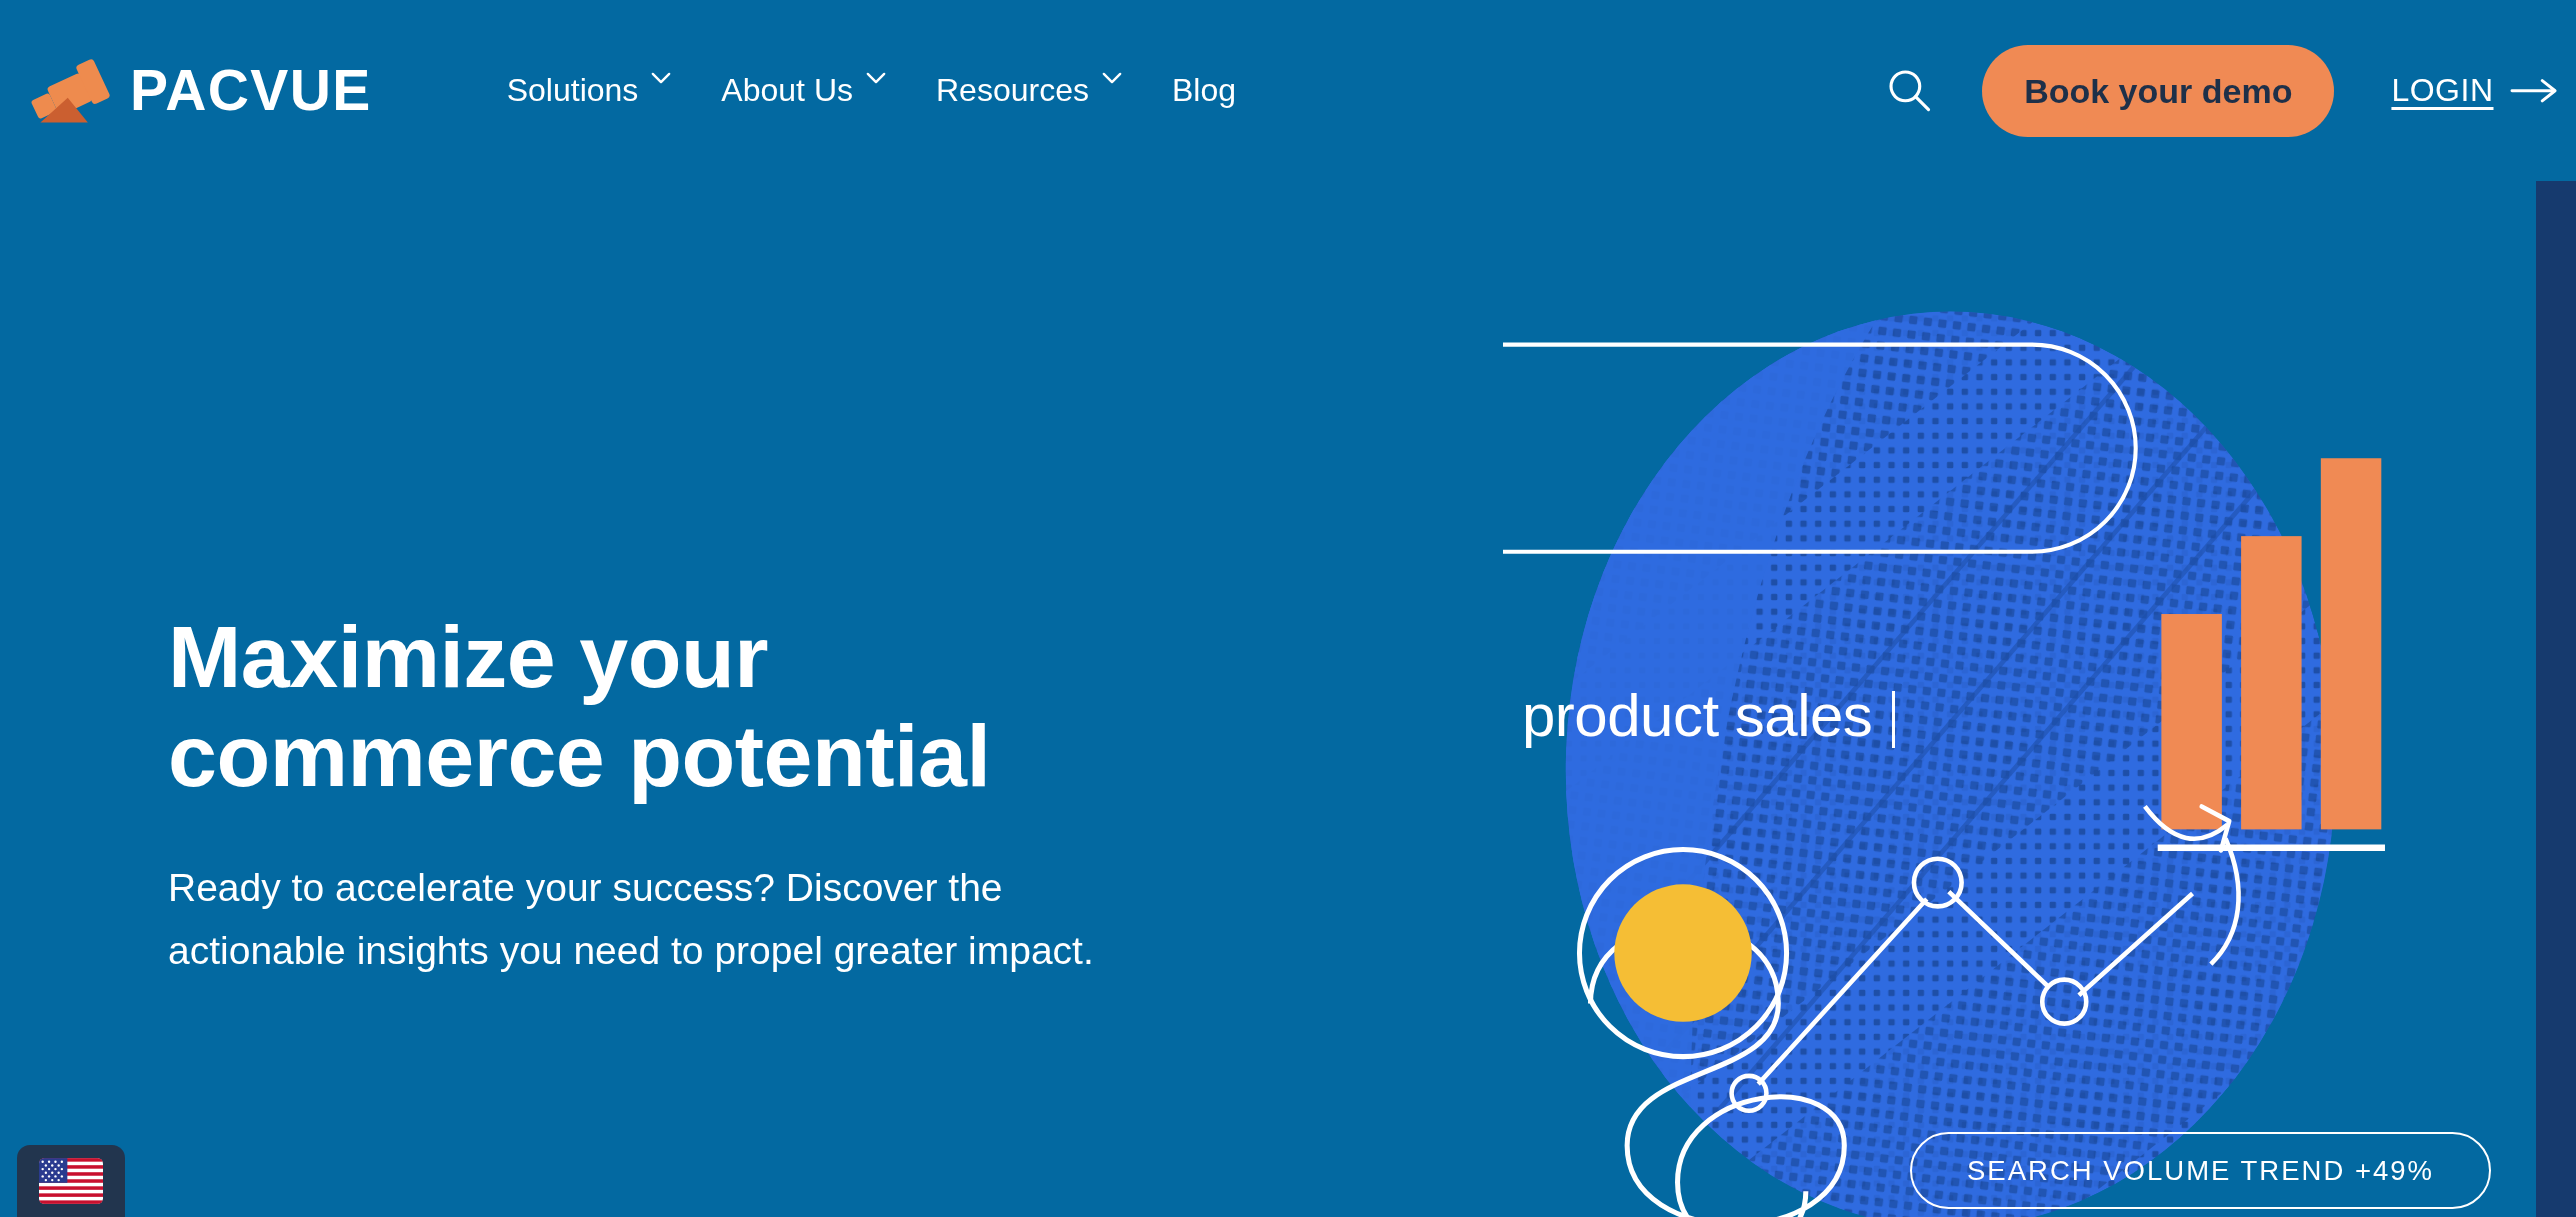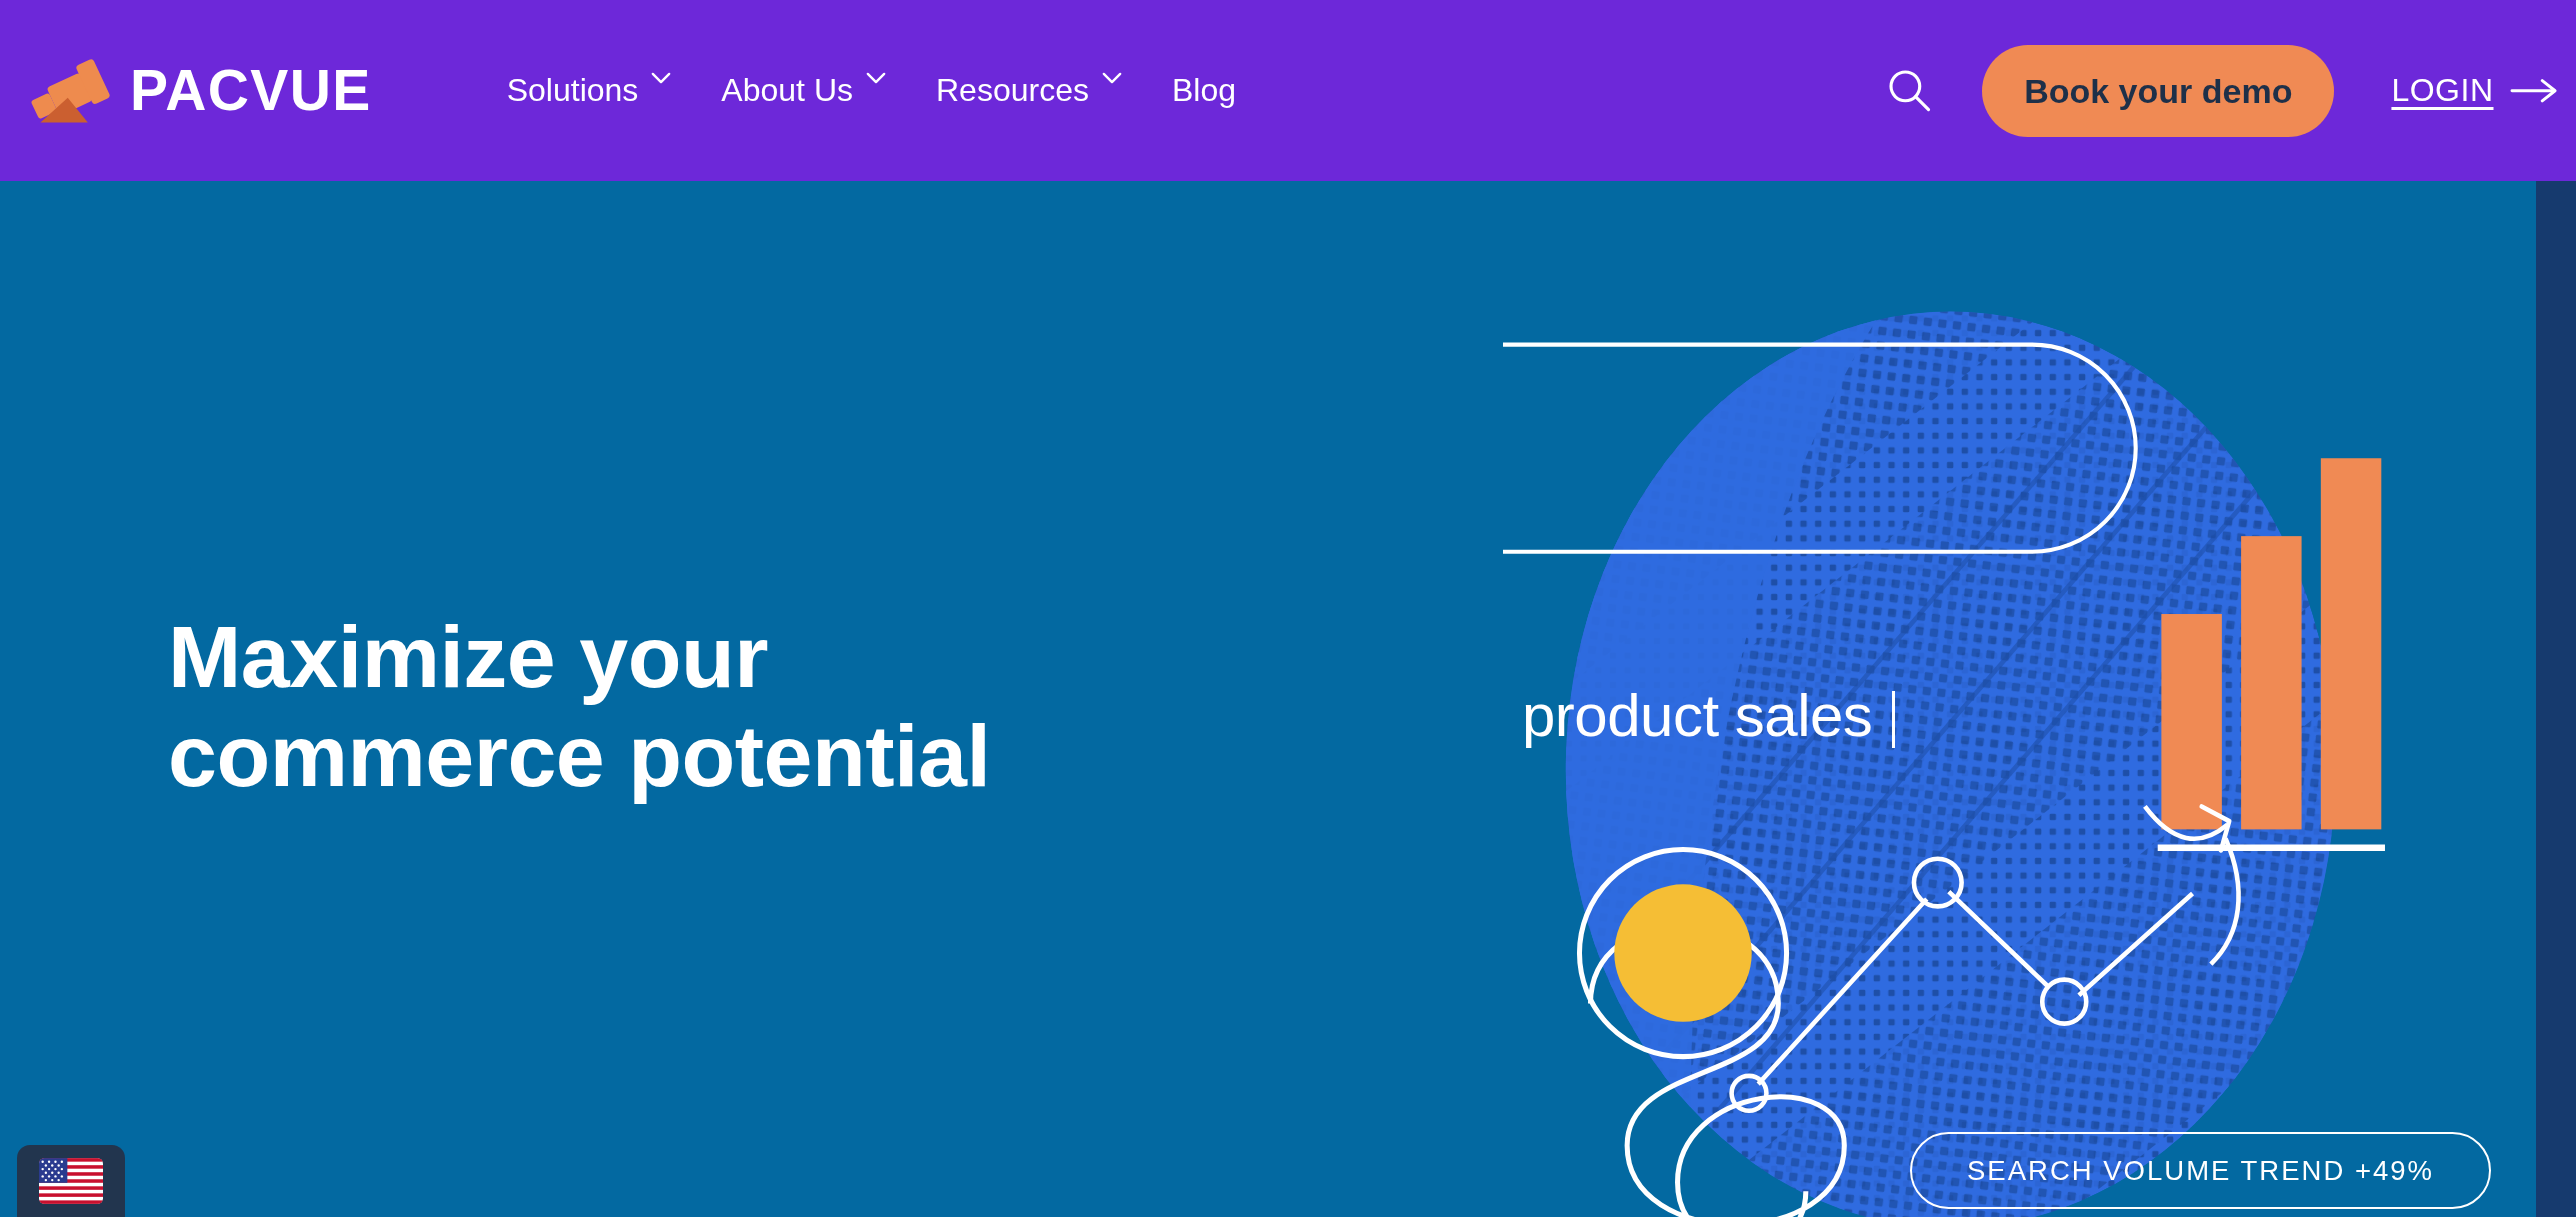--- a/index.html
+++ b/index.html
@@ -18,21 +18,21 @@
     height: 1217px;
     overflow: hidden;
   }
 
   
   .header {
     position: absolute;
     top: 0; left: 0;
     width: 2576px;
     height: 181px;
-    background: #6d28d9;
+    background: #0369a1;
     display: flex;
     align-items: center;
     z-index: 40;
   }
 
   .logo-wrap {
     display: flex;
     align-items: center;
     margin-left: 31px;
     gap: 20px;
@@ -273,20 +273,21 @@
     </div>
   </header>
 
   <section class="hero">
 
     <div class="hero-copy">
       <h1 class="hero-title">
         <span>Maximize your</span><br>
         <span>commerce potential</span>
       </h1>
+      <p class="hero-sub">Ready to accelerate your success? Discover the actionable insights you need to propel greater impact.</p>
     </div>
 
     <div class="illo">
       <svg viewBox="0 0 1170 1148">
         <defs>
           <pattern id="halftone" width="16" height="16" patternUnits="userSpaceOnUse">
             <rect width="16" height="16" fill="#2F6BE0"></rect>
             <rect x="4" y="4" width="7" height="7" rx="1.4" fill="#1E4FA8"></rect>
           </pattern>
           <pattern id="halftoneDense" width="16" height="16" patternUnits="userSpaceOnUse" patternTransform="rotate(45)">

